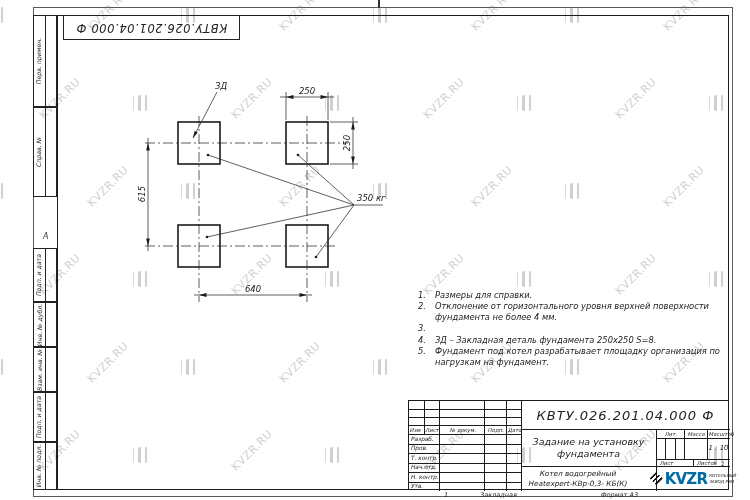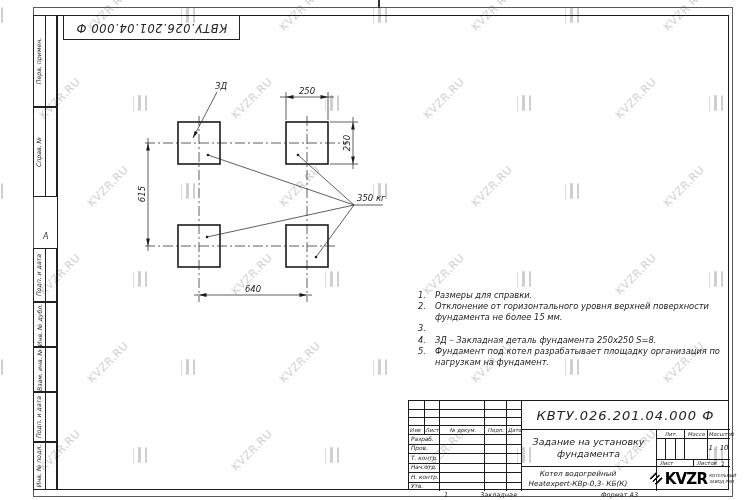--- a/index.html
+++ b/index.html
@@ -41,21 +41,21 @@
             align-items:center;justify-content:center;font-size:9.5px;font-style:italic;line-height:1.2;}
   .tb-product{left:112px;top:65px;width:114px;height:25px;display:flex;flex-direction:column;
             align-items:center;justify-content:center;font-size:7.3px;font-style:italic;line-height:1.35;}
   .small{font-size:5.3px;}
   .staff{font-size:5.8px;}
   .logo-cell{left:247px;top:65px;width:74px;height:25px;display:flex;align-items:center;
              justify-content:center;gap:2px;}
   .logo-mark{width:13px;height:13px;flex:none;
              background:repeating-linear-gradient(135deg,#111 0 1.8px,transparent 1.8px 4px);
              clip-path:polygon(50% 0,100% 50%,50% 100%,0 50%);}
-  .logo-word{font-size:15px;font-weight:900;letter-spacing:-.8px;color:#000000;}
+  .logo-word{font-size:15px;font-weight:900;letter-spacing:-.8px;color:#0369a1;}
   .logo-sub{font-size:4.2px;font-style:italic;line-height:1.3;color:#222;}
   .underframe{font-size:6.5px;font-style:italic;color:#222;}
   .fold-a{font-size:8px;font-style:italic;color:#333;}
   svg text{font-family:"DejaVu Sans",sans-serif;font-style:italic;fill:#222;}
 </style>
 </head>
 <body>
 
 <div class="sheet">
 
@@ -212,21 +212,21 @@
   </svg>
 
   <div class="abs notes">
     <div class="note-row">
         <span class="note-num">1.</span>
         <span class="note-text">Размеры для справки.</span>
       </div>
     <div class="note-row">
         <span class="note-num">2.</span>
         <span class="note-text">Отклонение от горизонтального уровня верхней поверхности
-фундамента не более 15 мм.</span>
+фундамента не более 4 мм.</span>
       </div>
     <div class="note-row">
         <span class="note-num">3.</span>
       </div>
     <div class="note-row">
         <span class="note-num">4.</span>
         <span class="note-text">ЗД – Закладная деталь фундамента 250х250 S=8.</span>
       </div>
     <div class="note-row">
         <span class="note-num">5.</span>

